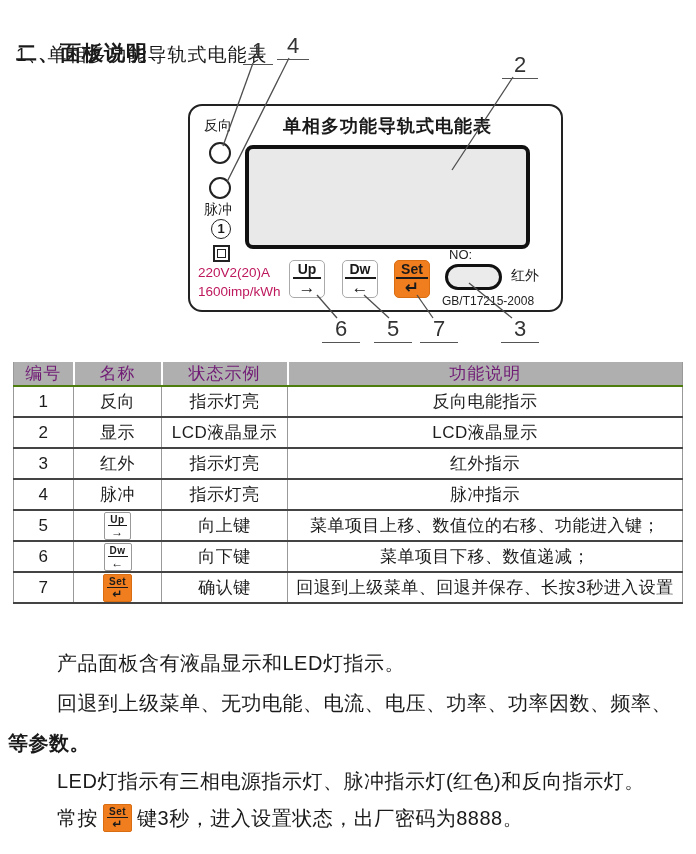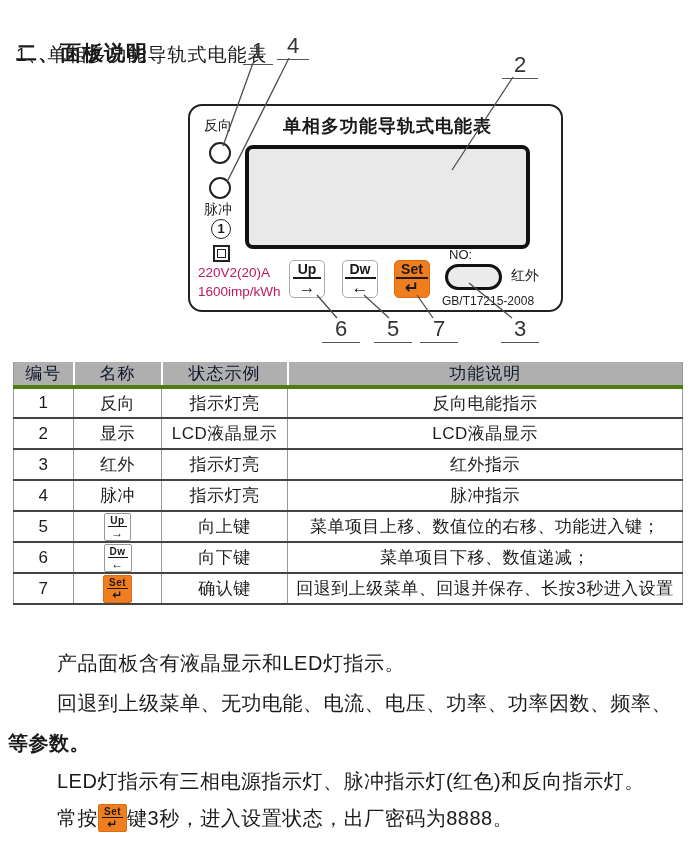--- a/index.html
+++ b/index.html
@@ -45,42 +45,42 @@
 
   .no-label { position:absolute; left:259px; top:141px; font-size:13px; color:#222; }
   .ir-window { position:absolute; left:255px; top:158px; width:57px; height:26px; background:#ebebeb;
                border:3.5px solid #111; border-radius:13px; }
   .ir-label { position:absolute; left:321px; top:161px; font-size:14px; color:#222; }
   .standard { position:absolute; left:252px; top:188px; font-size:12px; color:#222; }
 
   
   .spec-table { position:absolute; left:13px; top:362px; width:669px; border-collapse:collapse; table-layout:fixed;
                 font-size:17px; color:#1c1c1c; }
-  .spec-table th { background:#AFAFAF; color:#0f172a; font-weight:normal; height:16px; border-right:2.5px solid #fff;
-                   border-bottom:4px solid #4d7c0f; letter-spacing:1px; }
+  .spec-table th { background:#AFAFAF; color:#701a75; font-weight:normal; height:16px; border-right:2.5px solid #fff;
+                   border-bottom:2px solid #4d7c0f; letter-spacing:1px; }
   .spec-table th:last-child { border-right:none; }
   .spec-table td { height:31px; text-align:center; border-right:1px solid #999; border-bottom:2px solid #444;
                    letter-spacing:0.5px; }
   .spec-table td:last-child { border-right:none; }
   .spec-table { border-left:1px solid #999; border-right:1px solid #999; }
 
   
   .mini-btn { display:inline-flex; flex-direction:column; align-items:center; justify-content:center;
               background:#fff; border:1px solid #999; border-radius:2px; padding:1px 3px; vertical-align:middle; }
   .mini-btn.set { background:#F07E1E; border-color:#d96d12; }
   .mini-label { font-size:10px; font-weight:bold; color:#1a1a1a; border-bottom:1.6px solid #1a1a1a; line-height:11px; padding:0 2px; }
   .mini-arrow { font-size:12px; font-weight:bold; color:#1a1a1a; line-height:12px; }
 
   
   .para { position:absolute; font-size:20px; color:#1a1a1a; white-space:nowrap; letter-spacing:0.5px; }
   .p1 { left:57px; top:650px; }
   .p2a { left:57px; top:690px; }
   .p2b { left:8px; top:730px;font-weight:bold; }
   .p3 { left:57px; top:768px; }
-  .p4 { left:57px; top:804px; display:flex; align-items:center; }
+  .p4 { left:57px; top:804px; display:flex; align-items:center; gap:5px; }
 </style>
 </head>
 <body>
 
 <div class="page">
 
   <div class="section-title">二、面板说明</div>
   <div class="subsection-title">1、单相多功能导轨式电能表</div>
 
   <svg class="callout-svg" viewBox="0 0 696 854">

